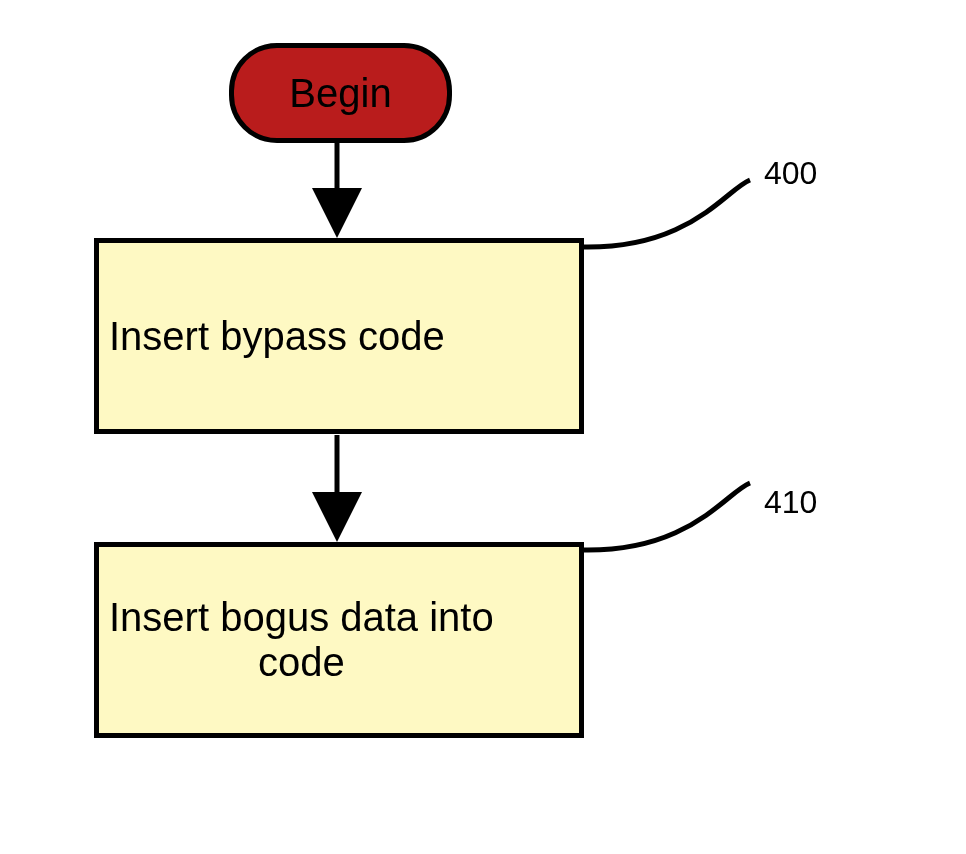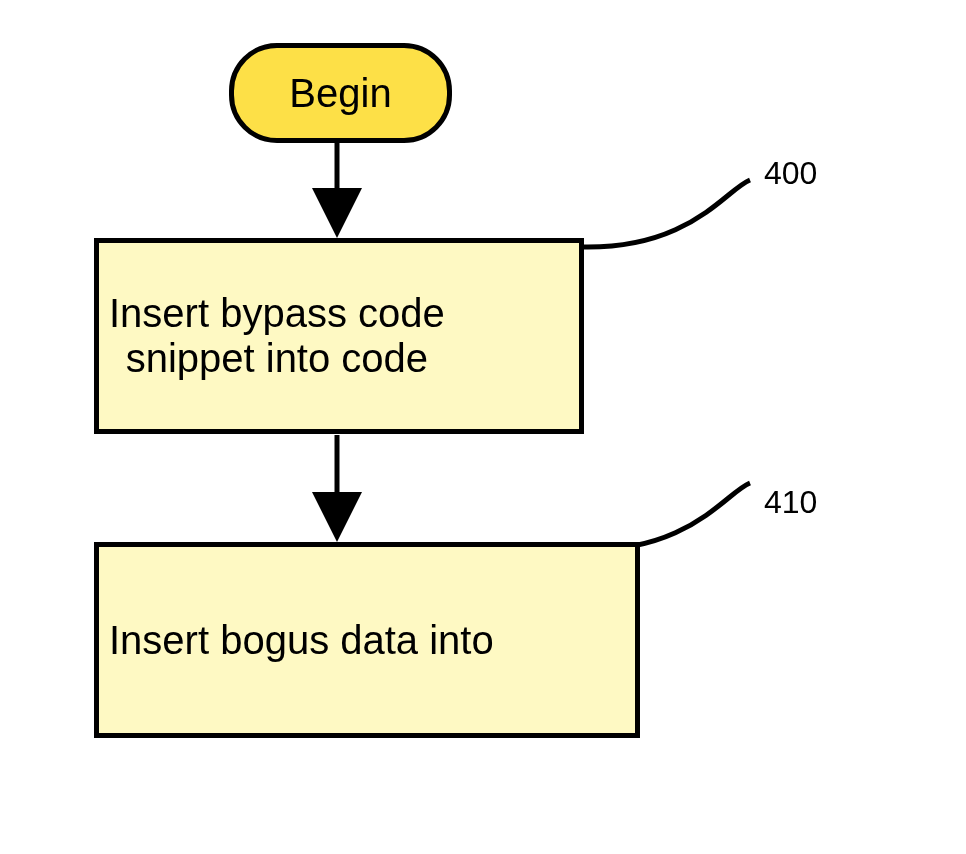--- a/index.html
+++ b/index.html
@@ -12,21 +12,21 @@
       font-family: Arial, Helvetica, sans-serif;
     }
     .terminator {
       position: absolute;
       border: 5px solid black;
       border-radius: 48px;
       display: flex;
       align-items: center;
       justify-content: center;
       font-size: 40px;
-      background: #fde047;
+      background: #b91c1c;
     }
     .process {
       position: absolute;
       border: 5px solid black;
       display: flex;
       align-items: center;
       justify-content: flex-start;
       text-align: center;
       font-size: 40px;
       background: #fef9c3;
@@ -65,25 +65,25 @@
   <path d="M 580 550 C 690 553, 725 493, 750 483" stroke="black" stroke-width="5" fill="none"></path>
 </svg>
 
 <div class="terminator" style="left: 229px; top: 43px; width: 213px; height: 90px;">
   <span>Begin</span>
 </div>
 
 <div class="process" style="left: 94px; top: 238px; width: 490px; height: 196px;">
   <div>
     <span>Insert bypass code</span><br>
-    <span>snippet into code</span>
   </div>
 </div>
 
 <div class="label" style="left: 764px; top: 155px;">400</div>
 
-<div class="process" style="left: 94px; top: 542px; width: 546px; height: 196px;">
+<div class="process" style="left: 94px; top: 542px; width: 490px; height: 196px;">
   <div>
     <span>Insert bogus data into</span><br>
+    <span>code</span>
   </div>
 </div>
 
 <div class="label" style="left: 764px; top: 484px;">410</div>
 
 </body></html>

